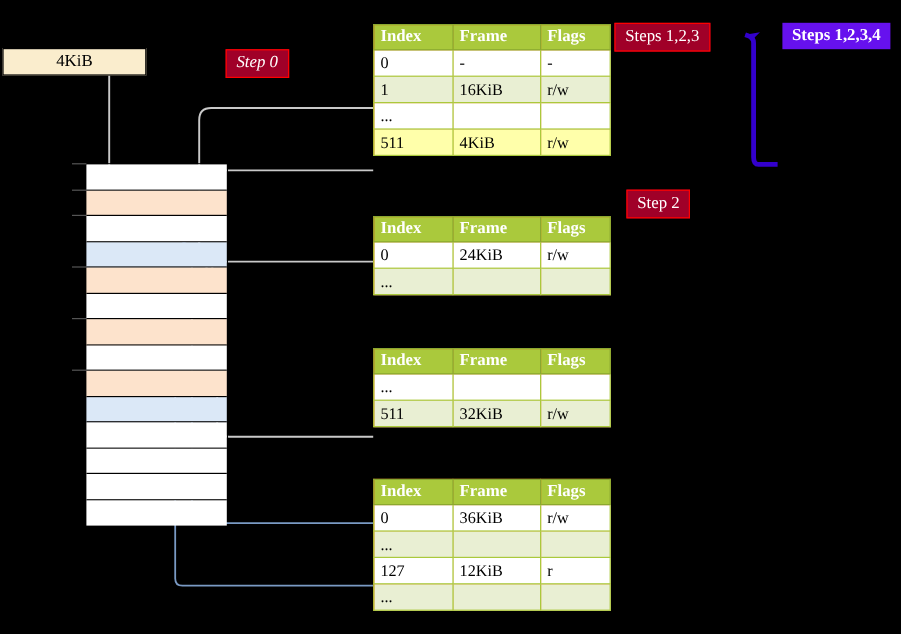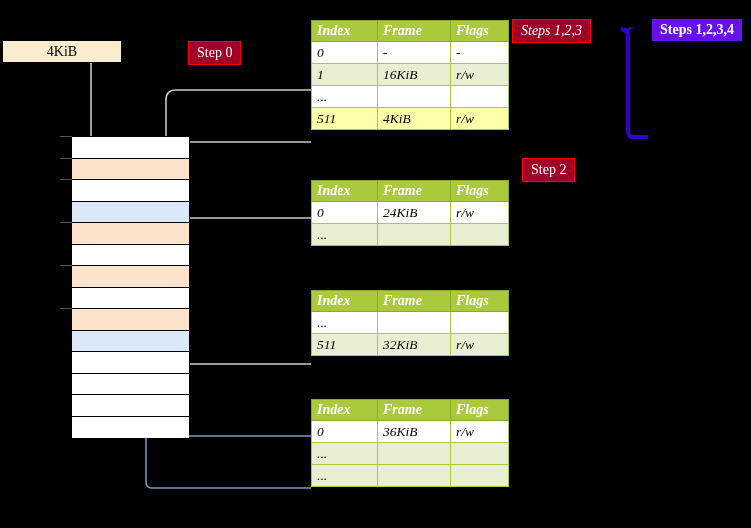--- a/index.html
+++ b/index.html
@@ -21,21 +21,21 @@
   
   .mem{position:absolute;left:71px;top:136px;width:119px;height:279px;
        border:1px solid #000;box-sizing:border-box;}
   .mem-row{position:absolute;left:0;width:100%;box-sizing:border-box;
            border-bottom:1px solid #000;}
   .mem-row.last{border-bottom:none;}
   .tick{position:absolute;height:1px;background:#555;left:60px;width:12px;}
 
   
   .ptable{position:absolute;border-collapse:collapse;font-size:13.5px;
-          background:#f97316;font-style:italic;}
+          background:#f97316;}
   .ptable th{background:#aac93c;color:#fff;font-weight:bold;font-size:14px;
              text-align:left;padding:2px 5px;border:1px solid #8aa830;}
   .ptable td{padding:2px 5px;border:1px solid #aac93c;background:#fff;
              height:17px;vertical-align:middle;}
   .ptable tr.alt td{background:#e9efd3;}
   .ptable tr.hl td{background:#ffffaa;}
   .c-index{width:55px;}
   .c-frame{width:62px;}
   .c-flags{width:47px;}
 
@@ -192,32 +192,37 @@
           <tr>
             <td class="c-index">0</td>
             <td class="c-frame">36KiB</td>
             <td class="c-flags">r/w</td>
           </tr>
           <tr class="alt">
             <td class="c-index">...</td>
             <td class="c-frame"></td>
             <td class="c-flags"></td>
           </tr>
+          <tr>
+            <td class="c-index">127</td>
+            <td class="c-frame">12KiB</td>
+            <td class="c-flags">r</td>
+          </tr>
           <tr class="alt">
             <td class="c-index">...</td>
             <td class="c-frame"></td>
             <td class="c-flags"></td>
           </tr>
         </tbody>
       </table>
     </div>
 
   <div id="badges-host">
-      <div class="badge crimson" style="left: 188px; top: 41px;">Step 0</div>
-      <div class="badge crimson" style="left: 512px; top: 19px; font-style: italic;">Steps 1,2,3</div>
+      <div class="badge crimson" style="left: 188px; top: 41px; font-style: italic;">Step 0</div>
+      <div class="badge crimson" style="left: 512px; top: 19px;">Steps 1,2,3</div>
       <div class="badge violet" style="left: 652px; top: 19px;">Steps 1,2,3,4</div>
       <div class="badge crimson" style="left: 522px; top: 158px;">Step 2</div>
     </div>
 
 <div class="tick" style="top: 136px;"></div>
     <div class="tick" style="top: 157.5px;"></div>
     <div class="tick" style="top: 179px;"></div>
     <div class="tick" style="top: 222px;"></div>
     <div class="tick" style="top: 265px;"></div>
     <div class="tick" style="top: 308px;"></div>

